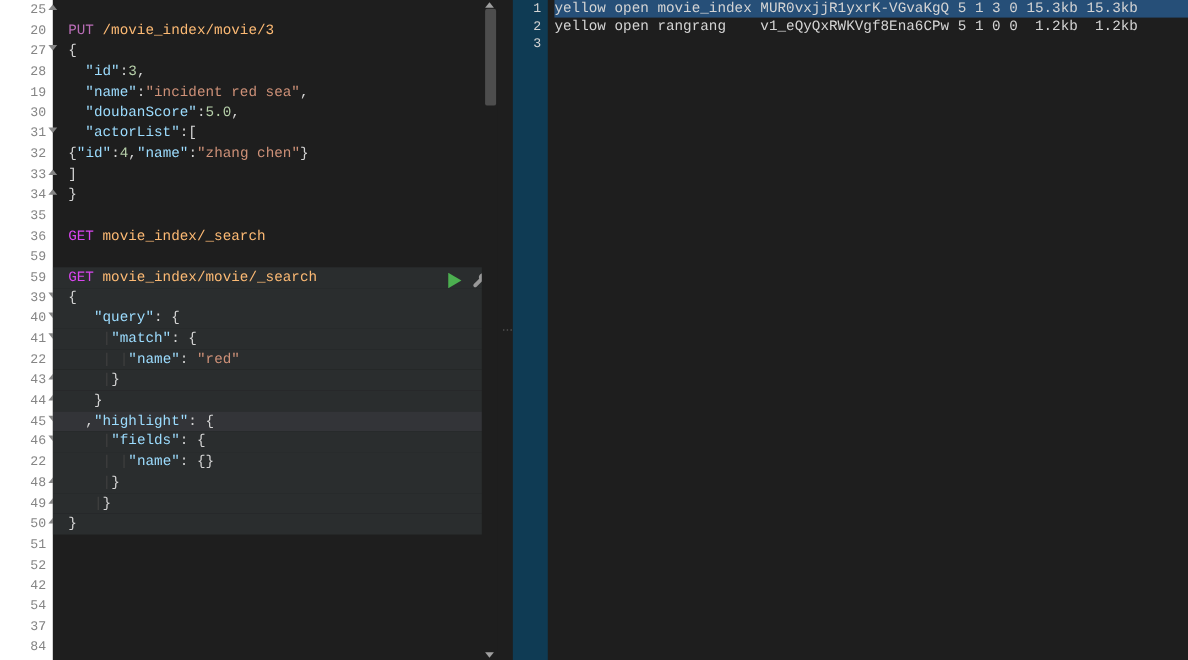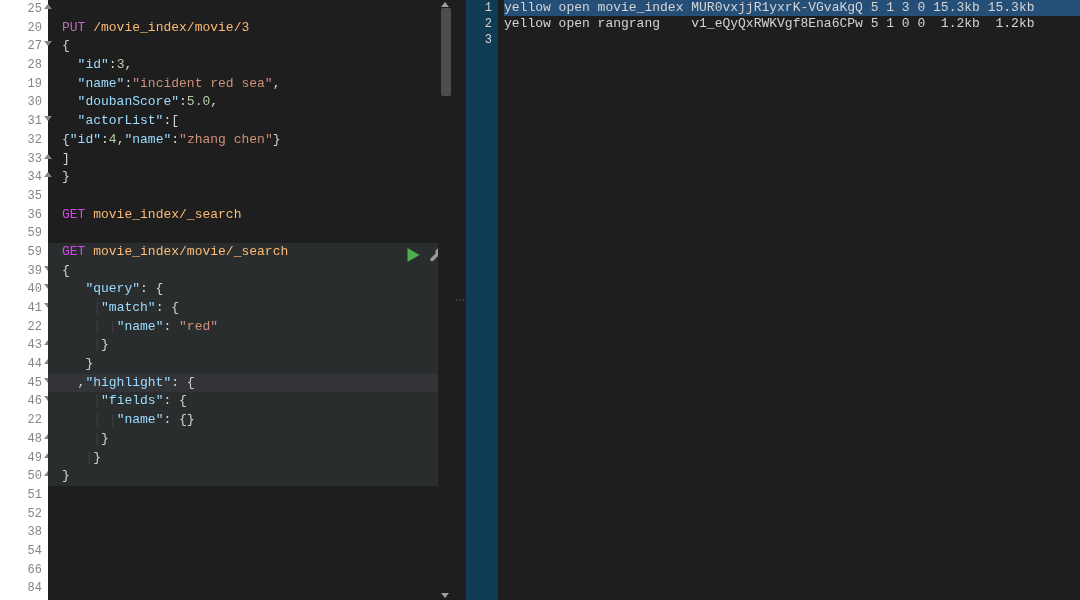--- a/index.html
+++ b/index.html
@@ -171,23 +171,23 @@
       <span class="ln">43<span class="fold fold-close"></span></span>
       <span class="ln">44<span class="fold fold-close"></span></span>
       <span class="ln">45<span class="fold"></span></span>
       <span class="ln">46<span class="fold"></span></span>
       <span class="ln">22</span>
       <span class="ln">48<span class="fold fold-close"></span></span>
       <span class="ln">49<span class="fold fold-close"></span></span>
       <span class="ln">50<span class="fold fold-close"></span></span>
       <span class="ln">51</span>
       <span class="ln">52</span>
-      <span class="ln">38</span>
+      <span class="ln">42</span>
       <span class="ln">54</span>
-      <span class="ln">66</span>
+      <span class="ln">37</span>
       <span class="ln">84</span>
       <span class="ln">57</span>
     </div>
   <div class="code-area" id="left-code"><div class="code-line"></div><div class="code-line"><span class="kw-put">PUT </span><span class="path">/movie_index/movie/3</span></div><div class="code-line"><span class="plain">{</span></div><div class="code-line"><span class="plain">  </span><span class="key">"id"</span><span class="plain">:</span><span class="num">3</span><span class="plain">,</span></div><div class="code-line"><span class="plain">  </span><span class="key">"name"</span><span class="plain">:</span><span class="str">"incident red sea"</span><span class="plain">,</span></div><div class="code-line"><span class="plain">  </span><span class="key">"doubanScore"</span><span class="plain">:</span><span class="num">5.0</span><span class="plain">,</span></div><div class="code-line"><span class="plain">  </span><span class="key">"actorList"</span><span class="plain">:[</span></div><div class="code-line"><span class="plain">{</span><span class="key">"id"</span><span class="plain">:</span><span class="num">4</span><span class="plain">,</span><span class="key">"name"</span><span class="plain">:</span><span class="str">"zhang chen"</span><span class="plain">}</span></div><div class="code-line"><span class="plain">]</span></div><div class="code-line"><span class="plain">}</span></div><div class="code-line"></div><div class="code-line"><span class="kw-get">GET </span><span class="path">movie_index/_search</span></div><div class="code-line"></div><div class="code-line hl-block"><span class="kw-get">GET </span><span class="path">movie_index/movie/_search</span><span class="action-icons"><span class="play-icon"><svg width="13" height="14" viewBox="0 0 12 14">
               <polygon points="0,0 12,7 0,14" fill="#4caf50"></polygon>
             </svg></span><span class="wrench-icon"><svg width="14" height="14" viewBox="0 0 16 16">
               <path fill="#999" d="M15 3.3l-2.3 2.3-2.3-2.3L12.7 1C11-0.1 8.7 0.3 7.3 1.7 6.1 2.9 5.8 4.7 6.4 6.2L0.9 11.7c-0.8 0.8-0.8 2 0 2.8 0.8 0.8 2 0.8 2.8 0l5.5-5.5c1.5 0.6 3.3 0.3 4.5-0.9C15.1 6.7 15.5 4.4 15 3.3z"></path>
             </svg></span></span></div><div class="code-line hl-block"><span class="plain">{</span></div><div class="code-line hl-block"><span class="plain">   </span><span class="key">"query"</span><span class="plain">: {</span></div><div class="code-line hl-block"><span class="plain">    </span><span class="guide">|</span><span class="key">"match"</span><span class="plain">: {</span></div><div class="code-line hl-block"><span class="plain">    </span><span class="guide">| </span><span class="guide">|</span><span class="key">"name"</span><span class="plain">: </span><span class="str">"red"</span></div><div class="code-line hl-block"><span class="plain">    </span><span class="guide">|</span><span class="plain">}</span></div><div class="code-line hl-block"><span class="plain">   }</span></div><div class="code-line hl-block hl-line"><span class="plain">  ,</span><span class="key">"highlight"</span><span class="plain">: {</span></div><div class="code-line hl-block"><span class="plain">    </span><span class="guide">|</span><span class="key">"fields"</span><span class="plain">: {</span></div><div class="code-line hl-block"><span class="plain">    </span><span class="guide">| </span><span class="guide">|</span><span class="key">"name"</span><span class="plain">: {}</span></div><div class="code-line hl-block"><span class="plain">    </span><span class="guide">|</span><span class="plain">}</span></div><div class="code-line hl-block"><span class="plain">   </span><span class="guide">|</span><span class="plain">}</span></div><div class="code-line hl-block"><span class="plain">}</span></div><div class="code-line"></div><div class="code-line"></div><div class="code-line"></div><div class="code-line"></div><div class="code-line"></div><div class="code-line"></div><div class="code-line"></div></div>
   <div class="scrollbar-v">
     <div class="scroll-up"></div>

